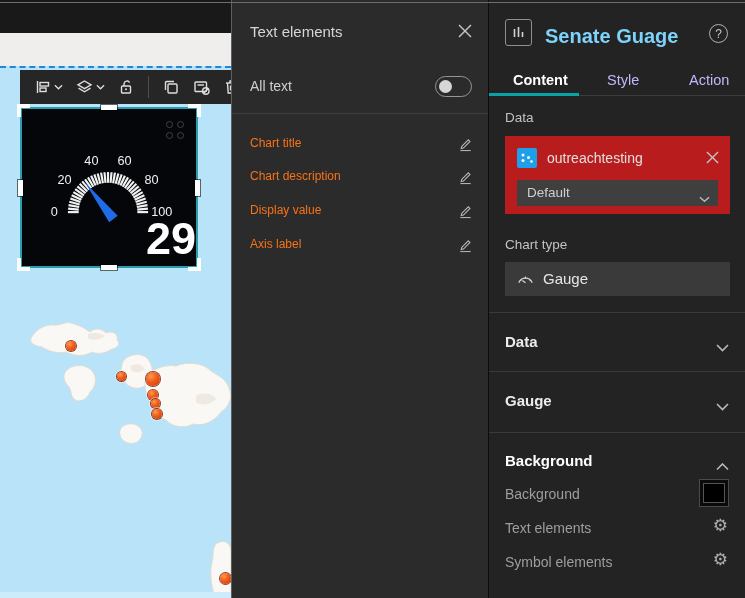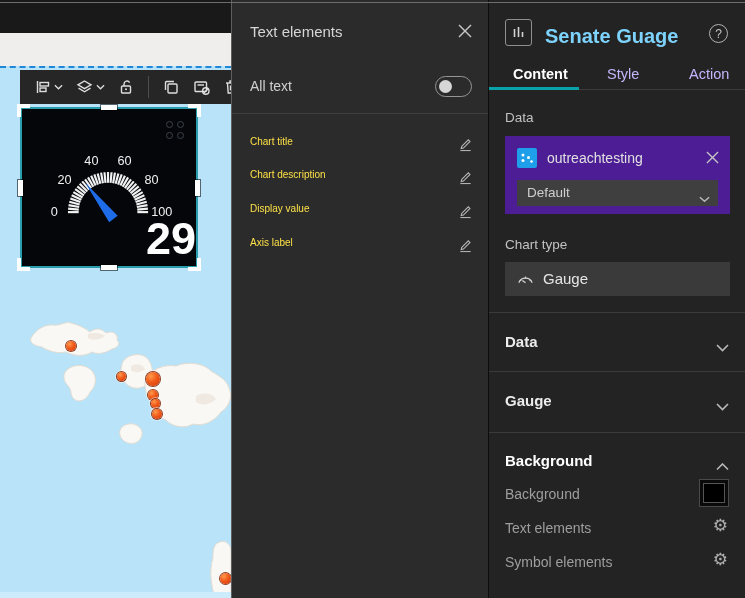--- a/index.html
+++ b/index.html
@@ -55,39 +55,39 @@
   #text-panel { position:absolute; left:231px; top:0; width:257px; height:598px; background:#2b2b2b;
                 border-left:1px solid #5f5f5f; z-index:10; }
   #text-panel .panel-title { position:absolute; left:18px; top:23px; font-size:15px; color:#d6d6d6; }
   #text-panel .close-x { position:absolute; right:16px; top:24px; cursor:pointer; }
   .alltext-label { position:absolute; left:18px; top:78px; font-size:14px; color:#cfcfcf; }
   .toggle { position:absolute; right:16px; top:76px; width:37px; height:21px; border:1.5px solid #969696;
             border-radius:11px; cursor:pointer; }
   .toggle .knob { position:absolute; left:3px; top:2.6px; width:13px; height:13px; border-radius:50%; background:#d6d6d6; }
   .tp-divider { position:absolute; left:0; top:113px; width:257px; height:1px; background:#3e3e3e; }
   .te-row { position:absolute; left:0; width:257px; height:28px; cursor:default; }
-  .te-row .lbl { position:absolute; left:18px; top:0; font-size:10px; color:#fde047; }
+  .te-row .lbl { position:absolute; left:18px; top:0; font-size:12px; color:#f97316; }
   .te-row .pencil { position:absolute; right:16px; top:0; cursor:pointer; }
   .pencil svg { stroke:#b8b8b8; fill:none; stroke-width:1.1; }
 
   
   #settings-panel { position:absolute; left:488px; top:0; width:257px; height:598px; background:#232323;
                     border-left:1px solid #0d0d0d; z-index:10; }
   .sp-widget-icon { position:absolute; left:16px; top:19px; width:27px; height:27px;
                     border:1px solid #8f8f8f; border-radius:3px; display:flex; align-items:center; justify-content:center; }
   .sp-title { position:absolute; left:56px; top:25px; font-size:20px; font-weight:600; color:#7dd3fc; }
   .help-circle { position:absolute; right:17px; top:24px; width:19px; height:19px; border:1.3px solid #b2b2b2;
                  border-radius:50%; color:#c5c5c5; font-size:12px; display:flex; align-items:center;
                  justify-content:center; cursor:pointer; }
-  .tabs { position:absolute; left:0; top:58px; width:257px; height:32px; border-bottom:1px solid #3c3c3c; }
+  .tabs { position:absolute; left:0; top:64px; width:257px; height:32px; border-bottom:1px solid #3c3c3c; }
   .tab { position:absolute; top:8px; font-size:14.5px; color:#c4b5fd; cursor:pointer; }
   .tab.active { color:#ffffff; font-weight:700; }
   .tab-underline { position:absolute; left:0; top:29px; width:90px; height:3px; background:#0aa2a9; }
   .sec-label { position:absolute; left:16px; font-size:13.5px; color:#c2c2c2; }
-  .data-card { position:absolute; left:16px; top:136px; width:225px; height:78px; background:#4c1d95; }
+  .data-card { position:absolute; left:16px; top:136px; width:225px; height:78px; background:#b91c1c; }
   .data-item-icon { position:absolute; left:12px; top:12px; width:20px; height:20px; background:#1f9ee9;
                     border-radius:2px; }
   .data-item-name { position:absolute; left:42px; top:14px; font-size:14px; color:#e0e0e0; }
   .data-card .close-x { position:absolute; right:11px; top:14px; cursor:pointer; }
   .default-select { position:absolute; left:12px; top:44px; width:201px; height:26px; background:#3f3f3f;
                     cursor:pointer; }
   .default-select .val { position:absolute; left:10px; top:5px; font-size:13.5px; color:#cfcfcf; }
   .default-select .chev { position:absolute; right:8px; top:9px; }
   .charttype-btn { position:absolute; left:16px; top:262px; width:225px; height:34px; background:#3a3a3a;
                    cursor:pointer; }

